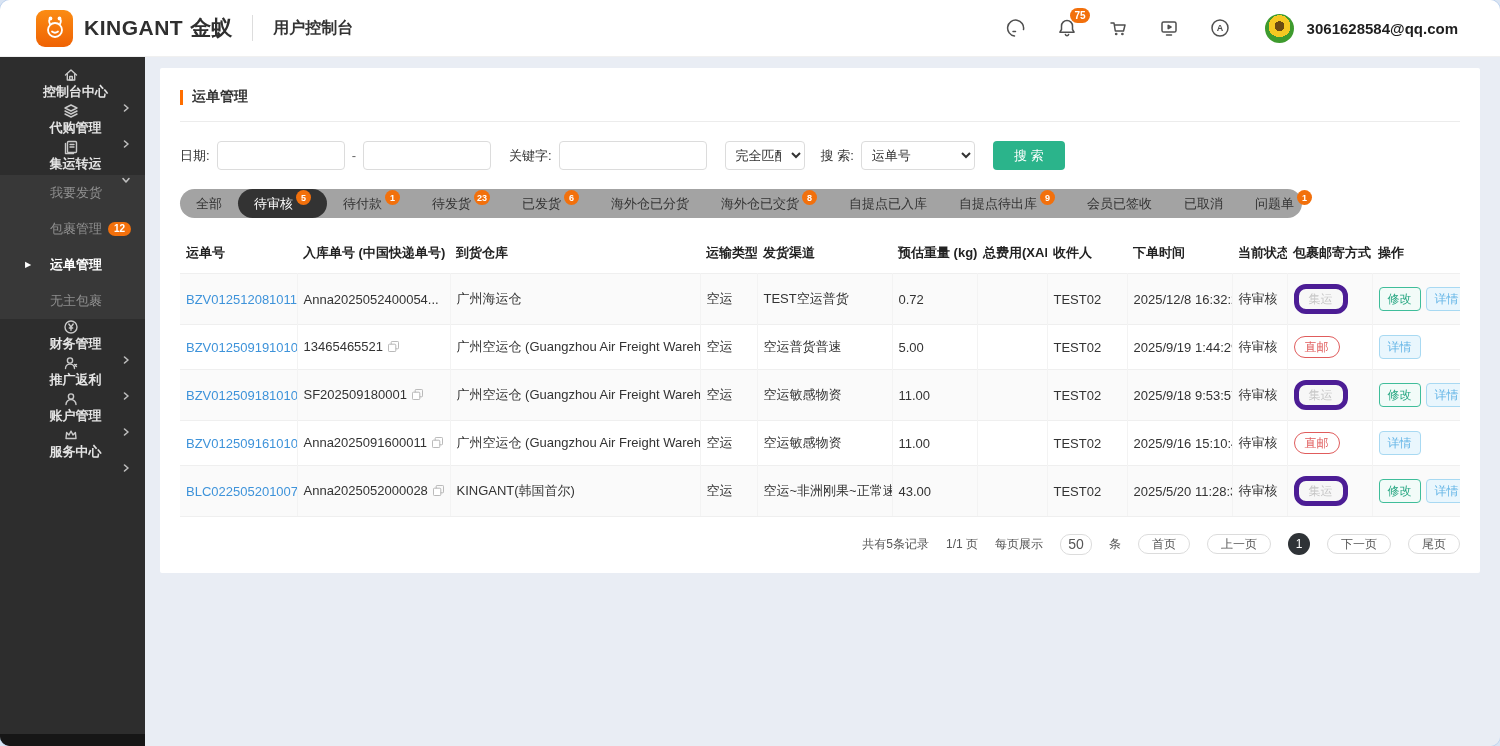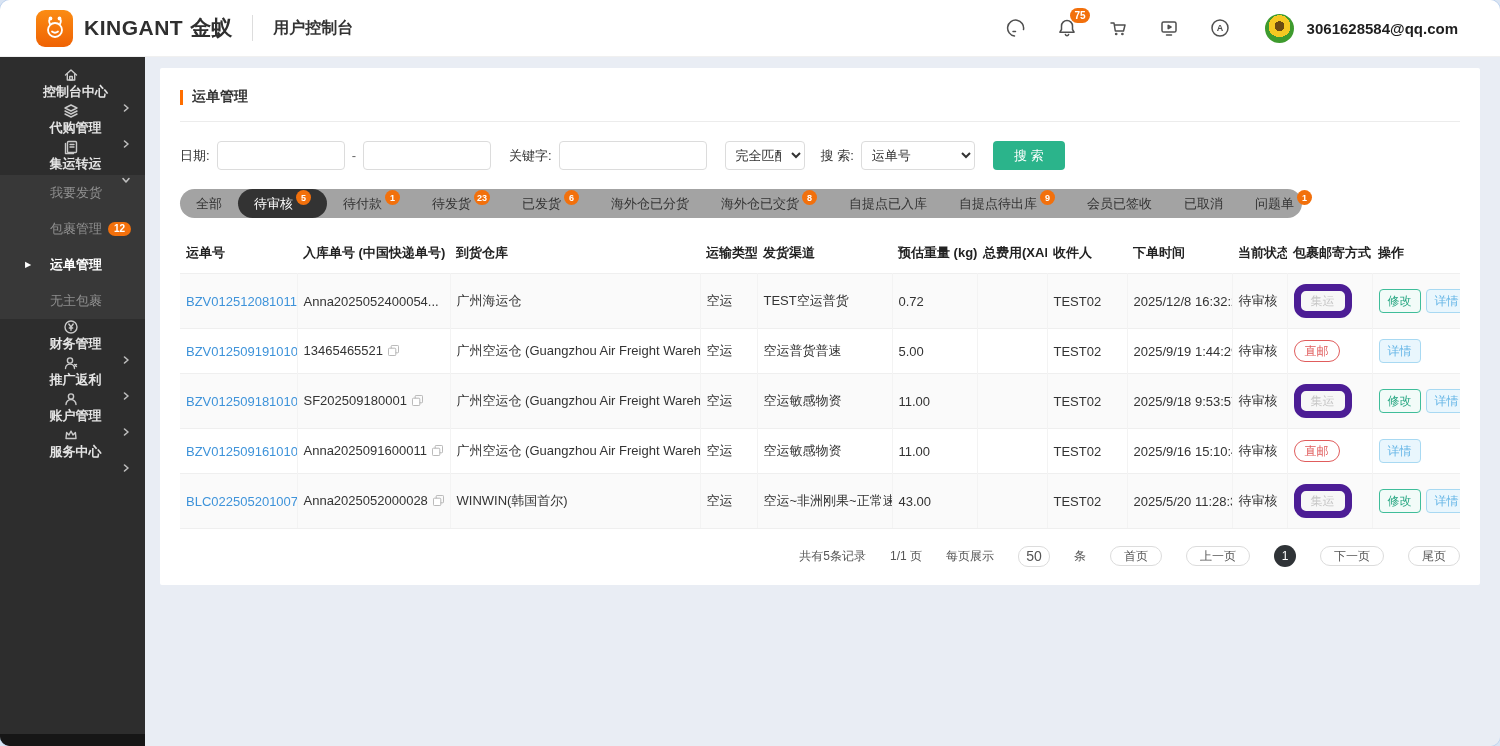--- a/index.html
+++ b/index.html
@@ -133,33 +133,33 @@
     border-right:1px solid #f3f3f3; white-space:nowrap; overflow:hidden;
   }
   table.wb td:last-child { border-right:none; }
   table.wb tbody tr:nth-child(odd) td { background:#fafafa; }
   table.wb tbody tr:last-child td { border-bottom:1px solid #efefef; }
   a.link { color:#3e93da; text-decoration:none; cursor:pointer; }
   .copy-ic { margin-left:5px; cursor:pointer; display:inline-block; vertical-align:-1px; }
   .pill {
     display:inline-block; padding:4px 10px; border-radius:12px; font-size:12px; line-height:1;
   }
-  .pill.grey { border:7px solid #4c1d95; color:#c6c6c6; background:#f7f7f7; }
+  .pill.grey { border:5px solid #4c1d95; color:#c6c6c6; background:#f7f7f7; }
   .pill.red  { border:1px solid #e05c5c; color:#e05c5c; background:#fff; }
   .btn-action {
     display:inline-block; padding:5px 8px; border-radius:4px; font-size:12px; line-height:1;
     margin-right:5px; cursor:pointer;
   }
   .btn-modify { border:1px solid #3fbd9a; color:#2aa884; background:#f2fbf8; }
   .btn-detail { border:1px solid #a8d9f2; color:#64b5e6; background:#e9f6fd; }
 
   
   .pagination {
     display:flex; justify-content:flex-end; align-items:center;
-    margin-top:16px; font-size:12px; color:#555; gap:24px; width:1280px;
+    margin-top:16px; font-size:12px; color:#555; gap:17px; width:1280px;
   }
   .pg-text { color:#555; }
   .pg-input {
     width:32px; height:21px; border:1px solid #dcdcdc; border-radius:10px;
     text-align:center; font-size:14px; color:#555; outline:none;
     font-family:"Liberation Sans", sans-serif;
   }
   .pg-btn {
     border:1px solid #dcdcdc; border-radius:13px; padding:3px 13px; background:#fff;
     color:#555; cursor:pointer; line-height:1;
@@ -533,21 +533,21 @@
               <td>待审核</td>
               <td><span class="pill red">直邮</span></td>
               <td><span class="btn-action btn-detail">详情</span></td>
             </tr>
             <tr>
               <td><a href="#" class="link">BLC02250520100761</a></td>
               <td><span>Anna2025052000028</span><span class="copy-ic"><svg width="11" height="11" viewBox="0 0 12 12">
                     <rect x="3.5" y="0.5" width="8" height="8" rx="1" fill="none" stroke="#b0b0b0"></rect>
                     <rect x="0.5" y="3.5" width="8" height="8" rx="1" fill="#fff" stroke="#b0b0b0"></rect>
                   </svg></span></td>
-              <td>WINWIN(韩国首尔)</td>
+              <td>KINGANT(韩国首尔)</td>
               <td>空运</td>
               <td>空运~非洲刚果~正常速度</td>
               <td>43.00</td>
               <td></td>
               <td>TEST02</td>
               <td>2025/5/20 11:28:30</td>
               <td>待审核</td>
               <td><span class="pill grey">集运</span></td>
               <td><span class="btn-action btn-modify">修改</span><span class="btn-action btn-detail">详情</span></td>
             </tr>

